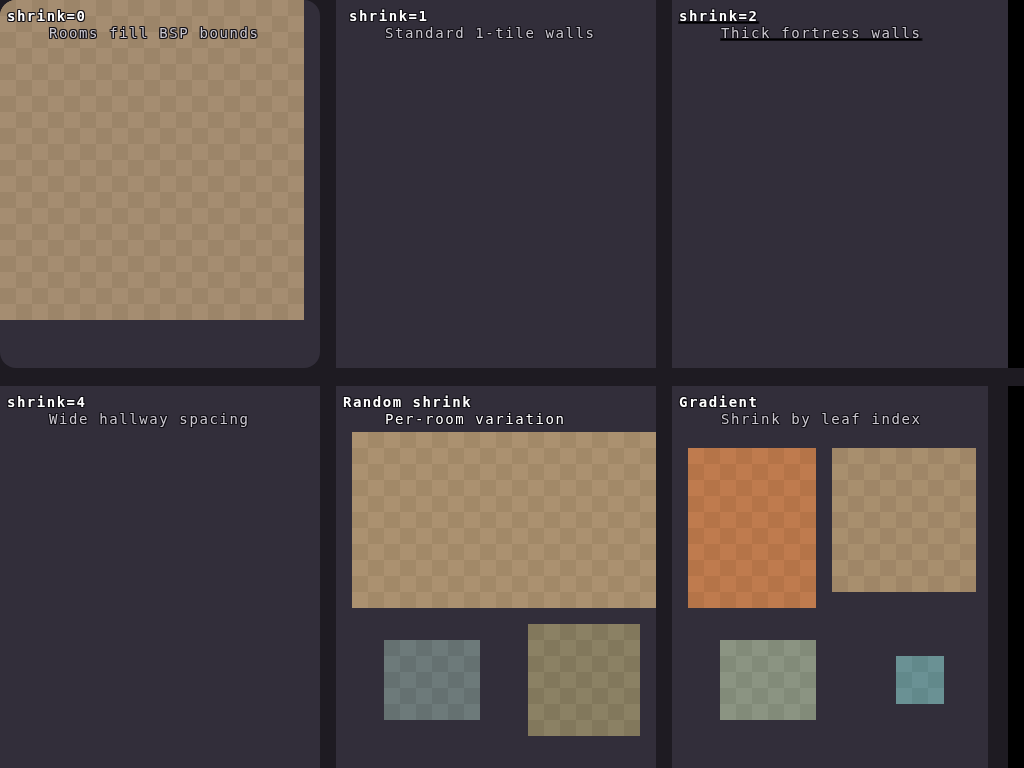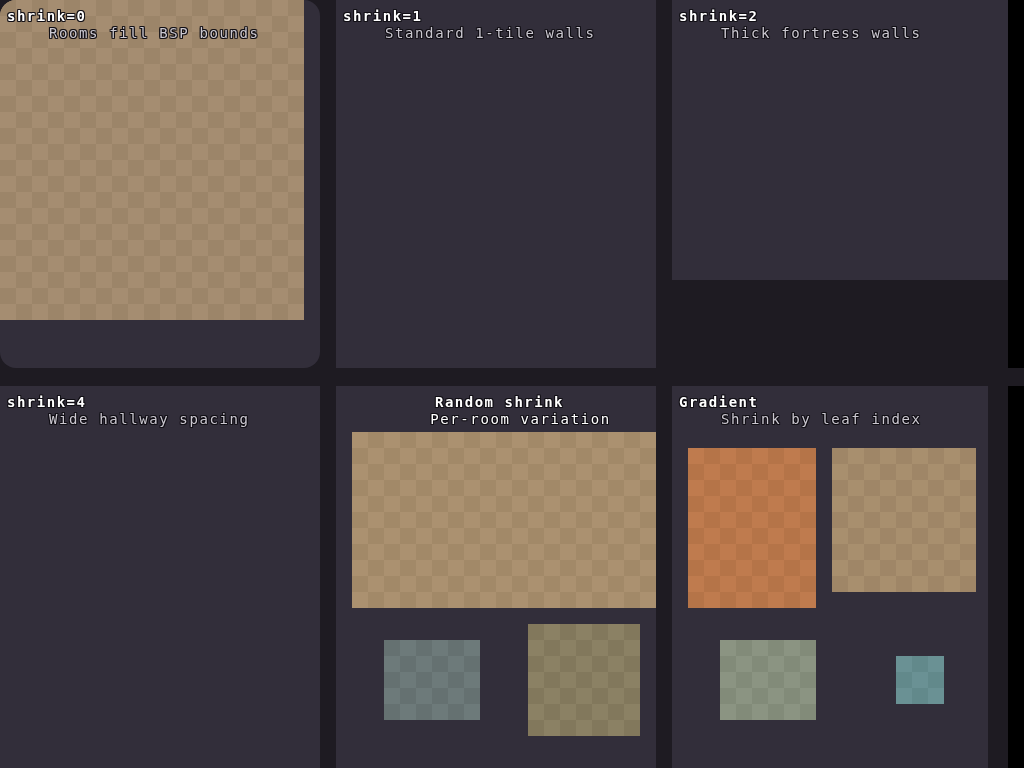--- a/index.html
+++ b/index.html
@@ -63,43 +63,43 @@
       <div class="panel-title" style="color: rgb(255, 255, 255); text-shadow: rgba(16, 14, 20, 0.85) 1px 0px 0px, rgba(16, 14, 20, 0.85) -1px 0px 0px, rgba(16, 14, 20, 0.85) 0px 1px 0px, rgba(16, 14, 20, 0.85) 0px -1px 0px, rgba(16, 14, 20, 0.85) 1px 1px 0px, rgba(16, 14, 20, 0.85) -1px -1px 0px, rgba(16, 14, 20, 0.85) 1px -1px 0px, rgba(16, 14, 20, 0.85) -1px 1px 0px;">shrink=0</div>
       <div class="panel-subtitle" style="color: rgb(203, 200, 208); text-shadow: rgba(16, 14, 20, 0.85) 1px 0px 0px, rgba(16, 14, 20, 0.85) -1px 0px 0px, rgba(16, 14, 20, 0.85) 0px 1px 0px, rgba(16, 14, 20, 0.85) 0px -1px 0px, rgba(16, 14, 20, 0.85) 1px 1px 0px, rgba(16, 14, 20, 0.85) -1px -1px 0px, rgba(16, 14, 20, 0.85) 1px -1px 0px, rgba(16, 14, 20, 0.85) -1px 1px 0px;">Rooms fill BSP bounds</div>
     </div>
     <div class="rooms-layer">
         <div class="room" style="left: 0px; top: 0px; width: 304px; height: 320px; background-color: rgb(165, 141, 113); background-image: repeating-conic-gradient(rgb(165, 141, 113) 0%, rgb(165, 141, 113) 25%, rgb(156, 133, 105) 0%, rgb(156, 133, 105) 50%); background-size: 32px 32px; background-position: 0px 0px;"></div>
       </div>
   </section>
 
   <section class="panel" style="left: 336px; top: 0px; width: 320px; height: 368px; background: rgb(50, 46, 58);">
     <div class="panel-header">
-      <div class="panel-title" style="color: rgb(255, 255, 255); text-shadow: rgba(16, 14, 20, 0.85) 1px 0px 0px, rgba(16, 14, 20, 0.85) -1px 0px 0px, rgba(16, 14, 20, 0.85) 0px 1px 0px, rgba(16, 14, 20, 0.85) 0px -1px 0px, rgba(16, 14, 20, 0.85) 1px 1px 0px, rgba(16, 14, 20, 0.85) -1px -1px 0px, rgba(16, 14, 20, 0.85) 1px -1px 0px, rgba(16, 14, 20, 0.85) -1px 1px 0px;">shrink=1</div>
+      <div class="panel-title" style="color: rgb(255, 255, 255); text-shadow: rgba(16, 14, 20, 0.85) 1px 0px 0px, rgba(16, 14, 20, 0.85) -1px 0px 0px, rgba(16, 14, 20, 0.85) 0px 1px 0px, rgba(16, 14, 20, 0.85) 0px -1px 0px, rgba(16, 14, 20, 0.85) 1px 1px 0px, rgba(16, 14, 20, 0.85) -1px -1px 0px, rgba(16, 14, 20, 0.85) 1px -1px 0px, rgba(16, 14, 20, 0.85) -1px 1px 0px; margin-left: 6px;">shrink=1</div>
       <div class="panel-subtitle" style="color: rgb(203, 200, 208); text-shadow: rgba(16, 14, 20, 0.85) 1px 0px 0px, rgba(16, 14, 20, 0.85) -1px 0px 0px, rgba(16, 14, 20, 0.85) 0px 1px 0px, rgba(16, 14, 20, 0.85) 0px -1px 0px, rgba(16, 14, 20, 0.85) 1px 1px 0px, rgba(16, 14, 20, 0.85) -1px -1px 0px, rgba(16, 14, 20, 0.85) 1px -1px 0px, rgba(16, 14, 20, 0.85) -1px 1px 0px;">Standard 1-tile walls</div>
     </div>
     <div class="rooms-layer"></div>
   </section>
 
-  <section class="panel" style="left: 672px; top: 0px; width: 336px; height: 280px; background: rgb(50, 46, 58);">
+  <section class="panel" style="left: 672px; top: 0px; width: 336px; height: 368px; background: rgb(50, 46, 58); text-decoration: underline;">
     <div class="panel-header">
       <div class="panel-title" style="color: rgb(255, 255, 255); text-shadow: rgba(16, 14, 20, 0.85) 1px 0px 0px, rgba(16, 14, 20, 0.85) -1px 0px 0px, rgba(16, 14, 20, 0.85) 0px 1px 0px, rgba(16, 14, 20, 0.85) 0px -1px 0px, rgba(16, 14, 20, 0.85) 1px 1px 0px, rgba(16, 14, 20, 0.85) -1px -1px 0px, rgba(16, 14, 20, 0.85) 1px -1px 0px, rgba(16, 14, 20, 0.85) -1px 1px 0px;">shrink=2</div>
       <div class="panel-subtitle" style="color: rgb(203, 200, 208); text-shadow: rgba(16, 14, 20, 0.85) 1px 0px 0px, rgba(16, 14, 20, 0.85) -1px 0px 0px, rgba(16, 14, 20, 0.85) 0px 1px 0px, rgba(16, 14, 20, 0.85) 0px -1px 0px, rgba(16, 14, 20, 0.85) 1px 1px 0px, rgba(16, 14, 20, 0.85) -1px -1px 0px, rgba(16, 14, 20, 0.85) 1px -1px 0px, rgba(16, 14, 20, 0.85) -1px 1px 0px;">Thick fortress walls</div>
     </div>
     <div class="rooms-layer"></div>
   </section>
 
   <section class="panel" style="left: 0px; top: 386px; width: 320px; height: 382px; background: rgb(50, 46, 58);">
     <div class="panel-header">
       <div class="panel-title" style="color: rgb(255, 255, 255); text-shadow: rgba(16, 14, 20, 0.85) 1px 0px 0px, rgba(16, 14, 20, 0.85) -1px 0px 0px, rgba(16, 14, 20, 0.85) 0px 1px 0px, rgba(16, 14, 20, 0.85) 0px -1px 0px, rgba(16, 14, 20, 0.85) 1px 1px 0px, rgba(16, 14, 20, 0.85) -1px -1px 0px, rgba(16, 14, 20, 0.85) 1px -1px 0px, rgba(16, 14, 20, 0.85) -1px 1px 0px;">shrink=4</div>
       <div class="panel-subtitle" style="color: rgb(203, 200, 208); text-shadow: rgba(16, 14, 20, 0.85) 1px 0px 0px, rgba(16, 14, 20, 0.85) -1px 0px 0px, rgba(16, 14, 20, 0.85) 0px 1px 0px, rgba(16, 14, 20, 0.85) 0px -1px 0px, rgba(16, 14, 20, 0.85) 1px 1px 0px, rgba(16, 14, 20, 0.85) -1px -1px 0px, rgba(16, 14, 20, 0.85) 1px -1px 0px, rgba(16, 14, 20, 0.85) -1px 1px 0px;">Wide hallway spacing</div>
     </div>
     <div class="rooms-layer"></div>
   </section>
 
-  <section class="panel" style="left: 336px; top: 386px; width: 320px; height: 382px; background: rgb(50, 46, 58); text-align: center;">
+  <section class="panel" style="left: 336px; top: 386px; width: 320px; height: 382px; background: rgb(50, 46, 58);">
     <div class="panel-header">
       <div class="panel-title" style="color: rgb(255, 255, 255); text-shadow: rgba(16, 14, 20, 0.85) 1px 0px 0px, rgba(16, 14, 20, 0.85) -1px 0px 0px, rgba(16, 14, 20, 0.85) 0px 1px 0px, rgba(16, 14, 20, 0.85) 0px -1px 0px, rgba(16, 14, 20, 0.85) 1px 1px 0px, rgba(16, 14, 20, 0.85) -1px -1px 0px, rgba(16, 14, 20, 0.85) 1px -1px 0px, rgba(16, 14, 20, 0.85) -1px 1px 0px;">Random shrink</div>
       <div class="panel-subtitle" style="color: #ffffff; text-shadow: rgba(16, 14, 20, 0.85) 1px 0px 0px, rgba(16, 14, 20, 0.85) -1px 0px 0px, rgba(16, 14, 20, 0.85) 0px 1px 0px, rgba(16, 14, 20, 0.85) 0px -1px 0px, rgba(16, 14, 20, 0.85) 1px 1px 0px, rgba(16, 14, 20, 0.85) -1px -1px 0px, rgba(16, 14, 20, 0.85) 1px -1px 0px, rgba(16, 14, 20, 0.85) -1px 1px 0px;">Per-room variation</div>
     </div>
     <div class="rooms-layer">
         <div class="room" style="left: 16px; top: 46px; width: 304px; height: 176px; background-color: rgb(171, 145, 112); background-image: repeating-conic-gradient(rgb(162, 137, 104) 0%, rgb(162, 137, 104) 25%, rgb(171, 145, 112) 0%, rgb(171, 145, 112) 50%); background-size: 32px 32px; background-position: 0px 0px;"></div>
         <div class="room" style="left: 48px; top: 254px; width: 96px; height: 80px; background-color: rgb(109, 122, 122); background-image: repeating-conic-gradient(rgb(109, 122, 122) 0%, rgb(109, 122, 122) 25%, rgb(101, 113, 113) 0%, rgb(101, 113, 113) 50%); background-size: 32px 32px; background-position: 0px 0px;"></div>
         <div class="room" style="left: 192px; top: 238px; width: 112px; height: 112px; background-color: rgb(139, 129, 100); background-image: repeating-conic-gradient(rgb(139, 129, 100) 0%, rgb(139, 129, 100) 25%, rgb(130, 120, 92) 0%, rgb(130, 120, 92) 50%); background-size: 32px 32px; background-position: 0px 0px;"></div>
       </div>
   </section>

